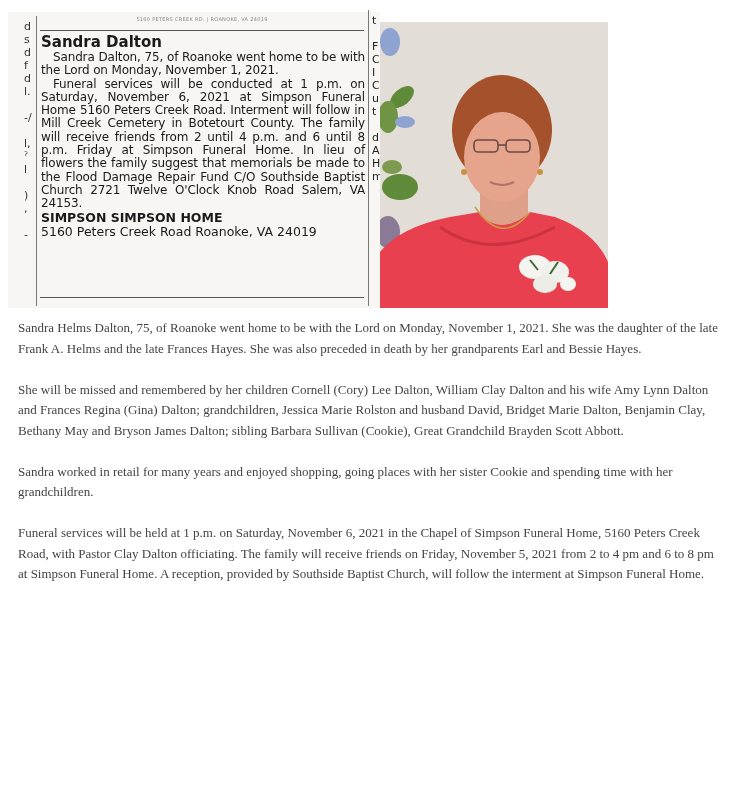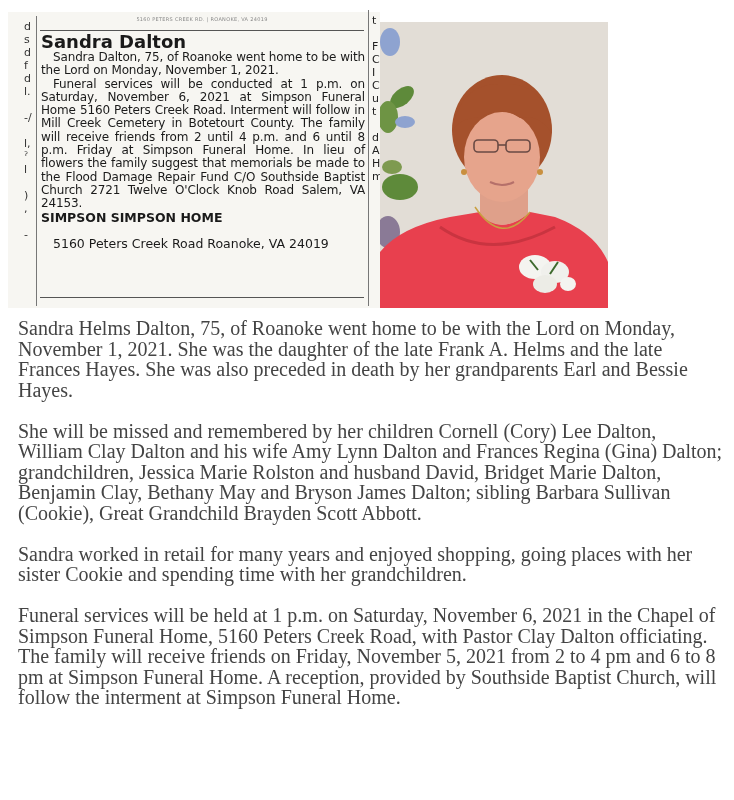--- a/index.html
+++ b/index.html
@@ -25,44 +25,44 @@
     position: absolute; left: 38px; top: 16px; width: 328px;
     font-family: "DejaVu Sans", sans-serif; font-size: 5px; color: #888; text-align: center; letter-spacing: 0.3px;
   }
   .top-rule { position: absolute; left: 40px; top: 30px; width: 324px; height: 1px; background: #555; }
   .bottom-rule { position: absolute; left: 40px; top: 297px; width: 324px; height: 1px; background: #555; }
 
   .obit {
     position: absolute; left: 41px; top: 33px; width: 324px;
     font-family: "DejaVu Sans", sans-serif; color: #1a1a1a;
   }
-  .obit-name { font-weight: bold; font-size: 18px; line-height: 18px; margin: 0; }
+  .obit-name { font-weight: bold; font-size: 15px; line-height: 18px; margin: 0; }
   .obit-dates { font-weight: bold; font-size: 13.5px; line-height: 17px; margin: 0 0 1px 0; }
   .obit-body { font-size: 12px; line-height: 13.3px; text-align: justify; margin: 0; letter-spacing: -0.15px; }
   .obit-body p { margin: 0; text-indent: 12px; }
   .obit-home { font-weight: bold; font-size: 12.5px; line-height: 14px; margin: 0; }
-  .obit-home-addr { font-size: 12.5px; line-height: 14px; margin: 12px; }
+  .obit-home-addr { font-size: 12.5px; line-height: 14px; margin: 0; }
 
   .right-frag {
     position: absolute; left: 372px; top: 14px; width: 12px;
     font-family: "DejaVu Sans", sans-serif; font-size: 11px; line-height: 13px; color: #222;
   }
   .right-frag span { display: block; }
 
   
   .photo {
     position: absolute; left: 380px; top: 22px; width: 228px; height: 286px;
     overflow: hidden; background: #e2ddd6;
   }
   .photo svg { display: block; }
 
   
   .body-text {
     position: absolute; left: 18px; top: 318px; width: 706px;
-    font-family: "Liberation Serif", serif; font-size: 20px; line-height: 20.5px; color: #444;
+    font-family: "Liberation Serif", serif; font-size: 13px; line-height: 20.5px; color: #444;
   }
   .body-text p { margin: 0 0 20.5px 0; }
 </style>
 </head>
 <body>
 
 <div class="clip"></div>
 
 <div class="edge-col">
   <span>d</span>

